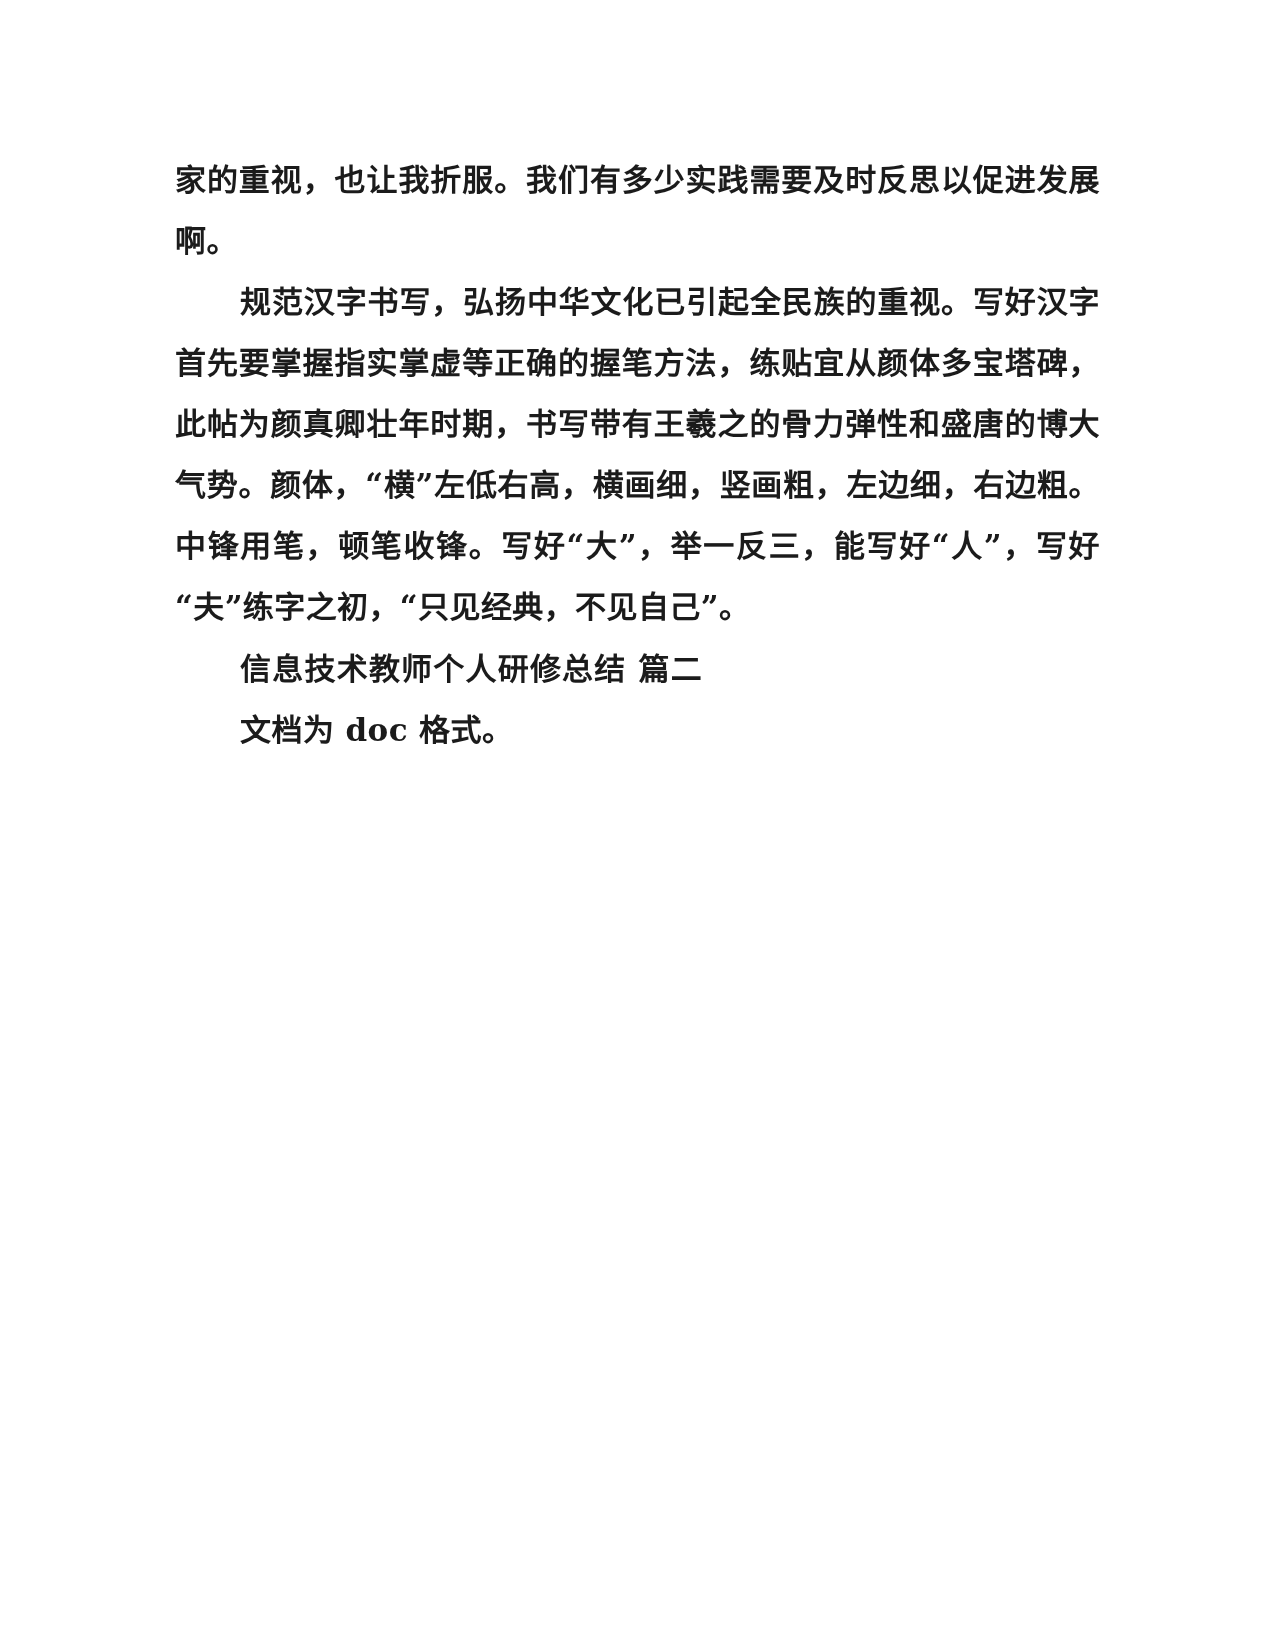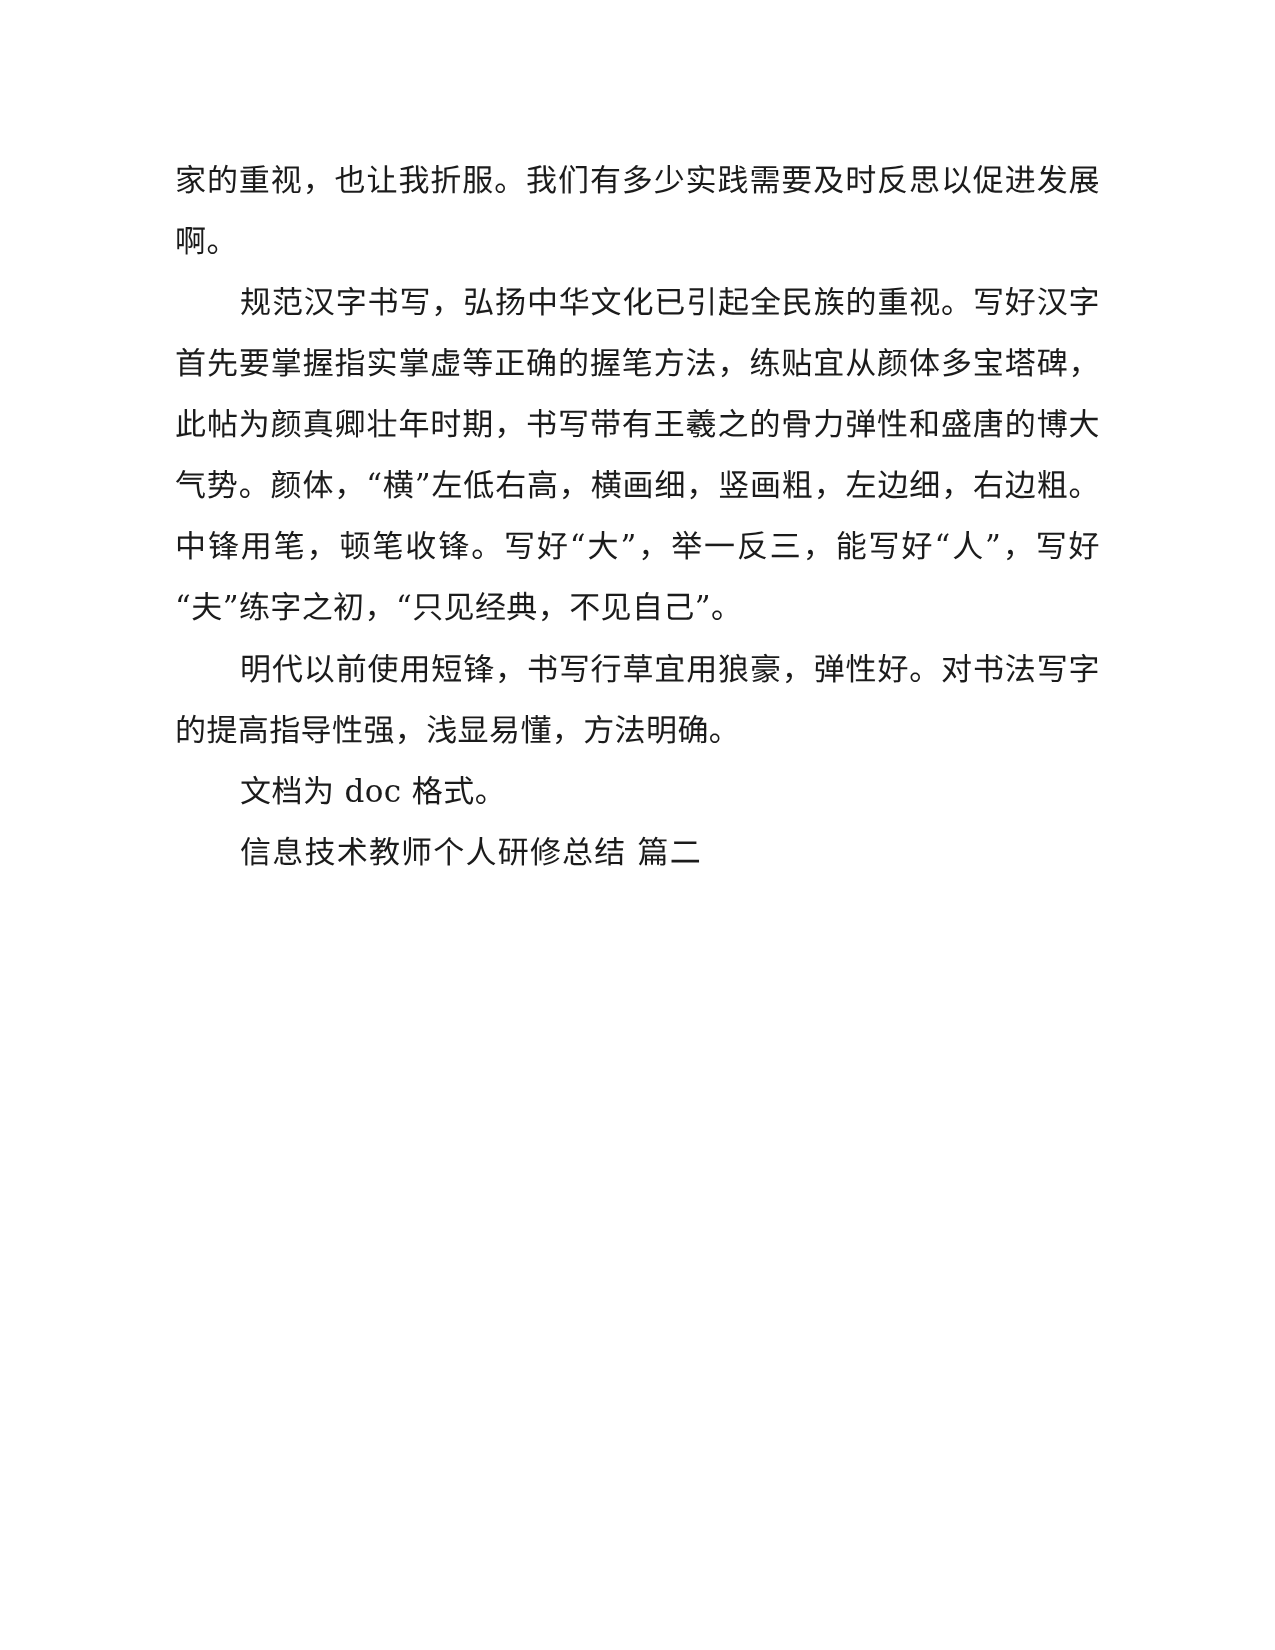--- a/index.html
+++ b/index.html
@@ -23,20 +23,21 @@
     padding: 150px 175px 120px 175px;
     background: #ffffff;
   }
   .doc-body {
     font-size: 31px;
     line-height: 1.97;
     text-align: justify;
     text-justify: inter-ideograph;
     letter-spacing: 0.4px;
     color: #1b1b1b;
+    font-weight: bold;
   }
   .para {
     margin: 0 0 0 0;
     text-indent: 0;
     white-space: normal;
   }
   .para.indent {
     text-indent: 2.1em;
   }
   .para.tight {
@@ -53,20 +54,19 @@
 <div class="page">
   <div class="doc-body">
 
     <p class="para tight">家的重视，也让我折服。我们有多少实践需要及时反思以促进发展啊。</p>
 
 
 
 
     <p class="para indent">规范汉字书写，弘扬中华文化已引起全民族的重视。写好汉字首先要掌握指实掌虚等正确的握笔方法，练贴宜从颜体多宝塔碑，此帖为颜真卿壮年时期，书写带有王羲之的骨力弹性和盛唐的博大气势。颜体，“横”左低右高，横画细，竖画粗，左边细，右边粗。中锋用笔，顿笔收锋。写好“大”，举一反三，能写好“人”，写好“夫”练字之初，“只见经典，不见自己”。</p>
 
-    <p class="para indent">明代以前使用短锋，书写行草宜用狼豪，弹性好。对书法写字的提高指导性强，浅显易懂，方法明确。</p>
+
+    <p class="para last-line">信息技术教师个人研修总结 篇二</p>
 
     <p class="para indent">文档为 doc 格式。</p>
-
-    <p class="para last-line">信息技术教师个人研修总结 篇二</p>
 
   </div>
 </div>
 
 </body></html>

